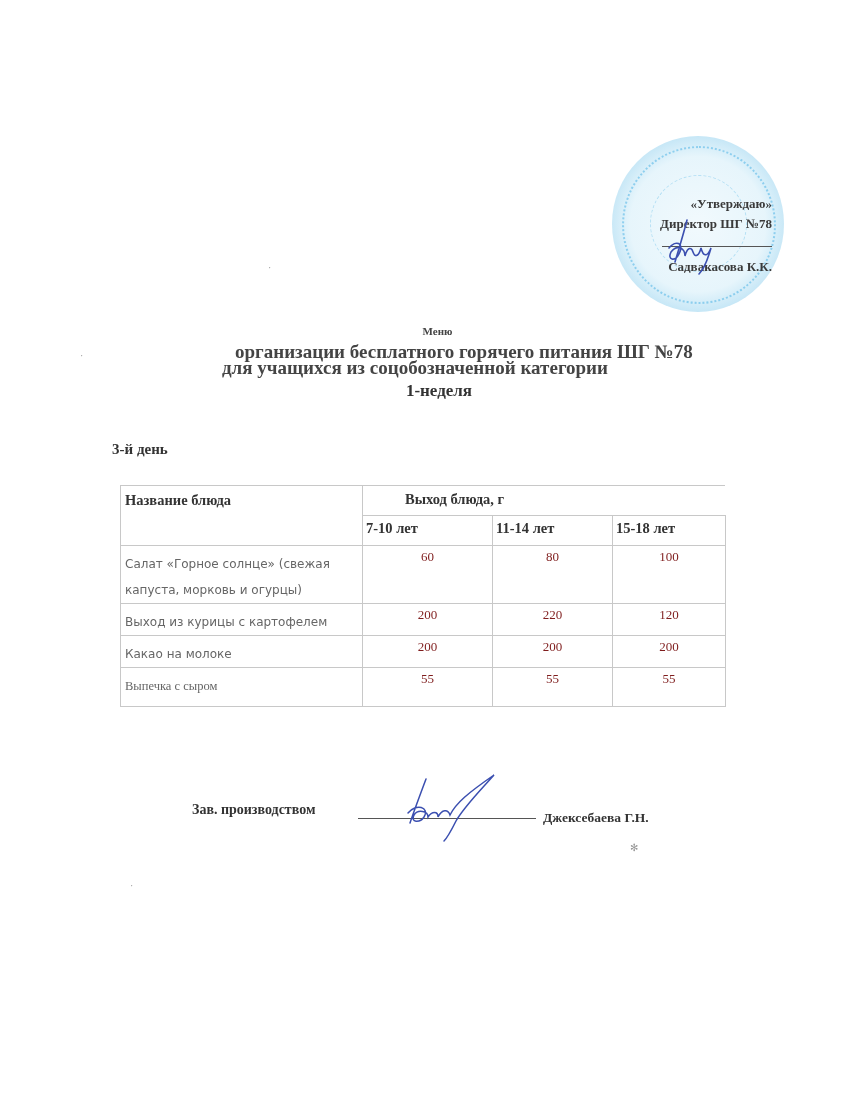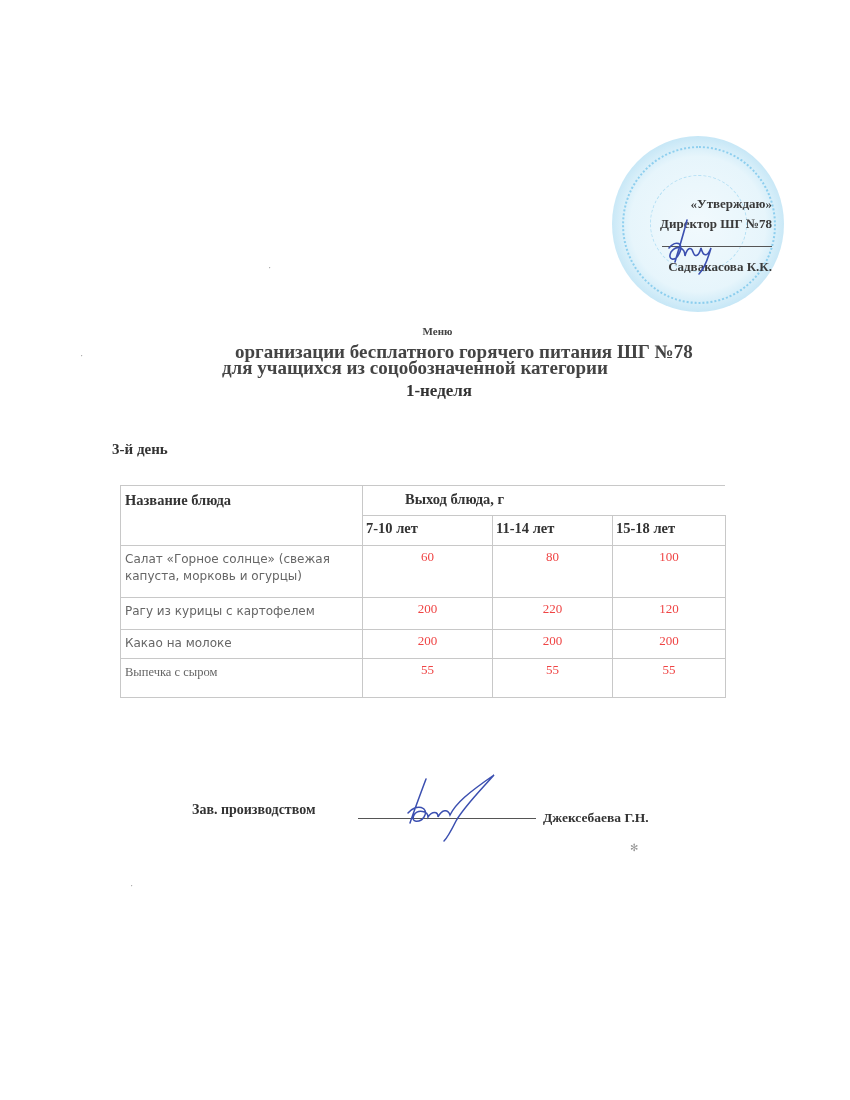--- a/index.html
+++ b/index.html
@@ -123,29 +123,29 @@
       text-align: left;
     }
     .th-name { padding: 6px 0 0 4px !important; margin-left: 12px; }
     .th-yield { padding: 5px 0 0 42px !important; border-right-color: #ffffff !important; }
     .th-age { padding: 4px 0 0 3px !important; }
     .td-name {
       font-family: "DejaVu Sans", "Liberation Sans", sans-serif;
       font-size: 12px;
       color: #666;
       padding: 5px 0 0 4px !important;
-      line-height: 17px;
+      line-height: 26px;
     }
     .td-name.sans-plain {
       font-family: Liberation Serif, serif;
       font-size: 12.5px;
     }
     .td-val {
       font-size: 13px;
-      color: #ef4444;
+      color: #7f1d1d;
       text-align: center;
       padding-top: 3px !important;
     }
 
     
     .foot-label {
       left: 192px;
       top: 802px;
       font-weight: bold;
       font-size: 14px;
@@ -211,21 +211,21 @@
     <th class="th-age">11-14 лет</th>
     <th class="th-age">15-18 лет</th>
   </tr>
   <tr style="height:52px">
     <td class="td-name">Салат «Горное солнце» (свежая капуста, морковь и огурцы)</td>
     <td class="td-val">60</td>
     <td class="td-val">80</td>
     <td class="td-val">100</td>
   </tr>
   <tr style="height:32px">
-    <td class="td-name">Рагу из курицы с картофелем</td>
+    <td class="td-name">Выход из курицы с картофелем</td>
     <td class="td-val">200</td>
     <td class="td-val">220</td>
     <td class="td-val">120</td>
   </tr>
   <tr style="height:29px">
     <td class="td-name">Какао на молоке</td>
     <td class="td-val">200</td>
     <td class="td-val">200</td>
     <td class="td-val">200</td>
   </tr>

